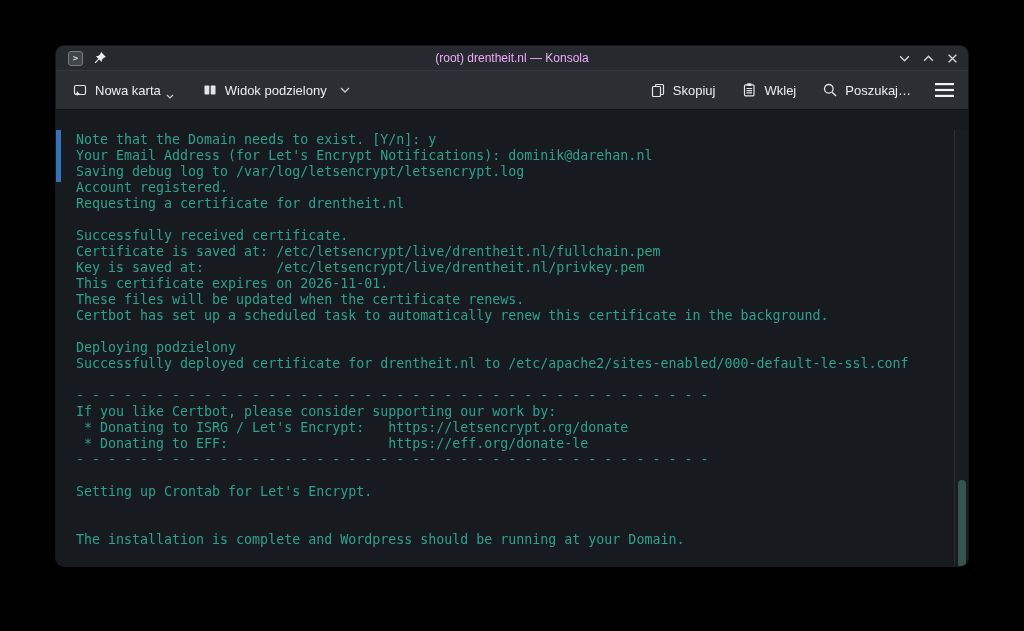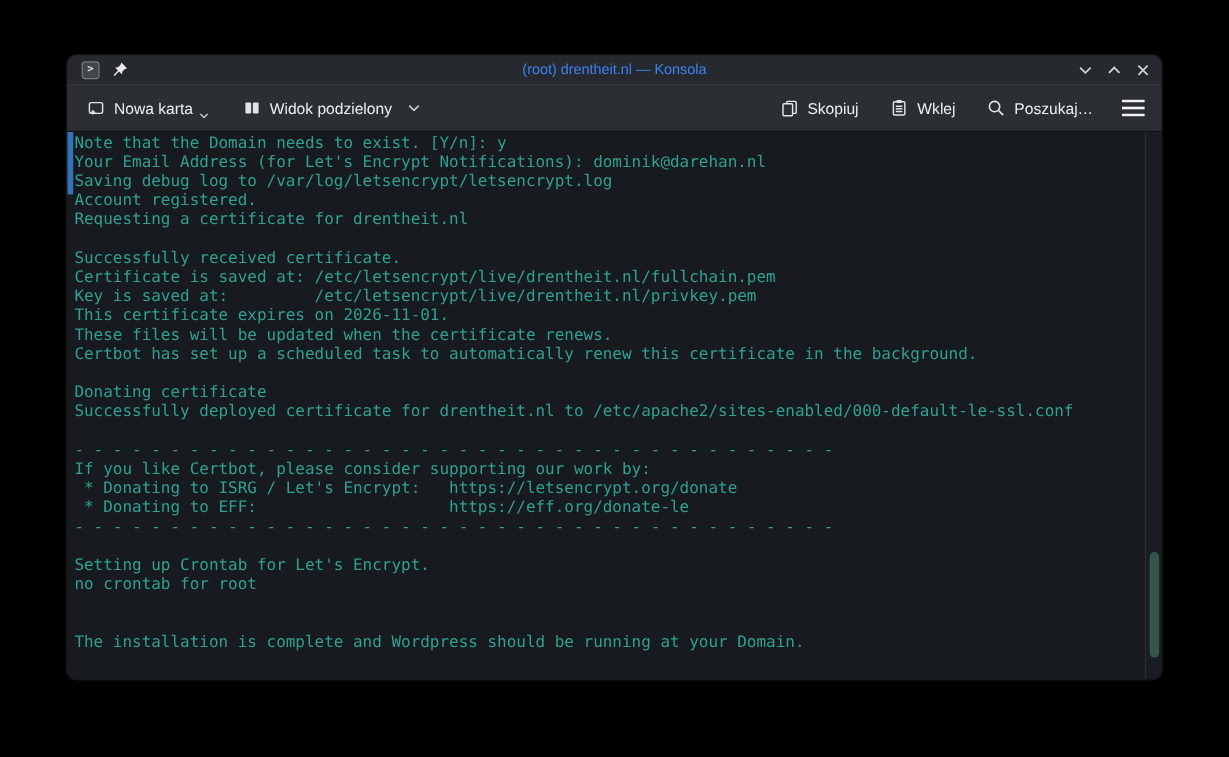--- a/index.html
+++ b/index.html
@@ -20,39 +20,39 @@
     display:flex;flex-direction:column;}
   
   .titlebar{height:24px;flex:0 0 24px;background:var(--titlebar-background);
     display:flex;align-items:center;position:relative;padding:0 10px;}
   .app-icon{width:15px;height:15px;margin-left:2px;border-radius:3px;
     background:#41464b;border:1px solid #767b80;color:#d9dcdf;
     font-family:"DejaVu Sans Mono",monospace;font-size:9px;font-weight:bold;
     display:flex;align-items:center;justify-content:center;line-height:1;}
   .pin{margin-left:10px;display:flex;align-items:center;}
   .title-text{position:absolute;left:0;right:0;text-align:center;
-    color:#3b82f6;font-size:12px;font-weight:500;pointer-events:none;}
+    color:#f0abfc;font-size:12px;font-weight:500;pointer-events:none;}
   .win-controls{margin-left:auto;display:flex;align-items:center;gap:13px;z-index:2;}
   .win-btn{width:11px;height:11px;display:flex;align-items:center;justify-content:center;}
   
   .toolbar{height:40px;flex:0 0 40px;background:var(--chrome-background);
     border-top:1px solid #34383d;border-bottom:1px solid #101215;
     display:flex;align-items:center;padding:16px 12px;color:#eceff1;font-size:13px;}
   .tb-btn{display:flex;align-items:center;gap:7px;padding:6px 4px;border-radius:3px;
     white-space:nowrap;position:relative;}
   .tb-btn + .tb-btn{margin-left:18px;justify-content:flex-end;}
   .tb-spacer{flex:1;}
   .mini-caret{position:relative;top:6px;left:-2px;}
   .chev{margin-left:6px;}
   .hamburger{margin-left:18px;padding:6px 2px;}
   
   .terminal{position:relative;flex:1;background:var(--terminal-background);
     font-family:"DejaVu Sans Mono","Liberation Mono",monospace;
     font-size:13.3px;line-height:16px;color:var(--terminal-foreground);
-    padding:2px 18px 0 6px;overflow:hidden;}
+    padding:2px 18px 0 20px;overflow:hidden;margin-top:20px;}
   .tl{height:16px;white-space:pre;}
   .accent-bar{position:absolute;left:0;top:0;width:5px;height:52px;
     background:var(--accent-bar);}
   .scrollbar{position:absolute;top:0;right:0;bottom:0;width:14px;
     border-left:1px solid #2a2e33;background:rgba(255,255,255,0.012);}
   .scroll-thumb{position:absolute;left:3px;width:8px;top:350px;height:88px;
     border-radius:4px;background:var(--scrollbar-thumb);}
   svg{display:block;}
 </style>
 </head>
@@ -165,31 +165,30 @@
       <div class="tl">Account registered.</div>
       <div class="tl">Requesting a certificate for drentheit.nl</div>
       <div class="tl"></div>
       <div class="tl">Successfully received certificate.</div>
       <div class="tl">Certificate is saved at: /etc/letsencrypt/live/drentheit.nl/fullchain.pem</div>
       <div class="tl">Key is saved at:         /etc/letsencrypt/live/drentheit.nl/privkey.pem</div>
       <div class="tl">This certificate expires on 2026-11-01.</div>
       <div class="tl">These files will be updated when the certificate renews.</div>
       <div class="tl">Certbot has set up a scheduled task to automatically renew this certificate in the background.</div>
       <div class="tl"></div>
-      <div class="tl">Donating certificate</div>
+      <div class="tl">Deploying podzielony</div>
       <div class="tl">Successfully deployed certificate for drentheit.nl to /etc/apache2/sites-enabled/000-default-le-ssl.conf</div>
       <div class="tl"></div>
       <div class="tl">- - - - - - - - - - - - - - - - - - - - - - - - - - - - - - - - - - - - - - - -</div>
       <div class="tl">If you like Certbot, please consider supporting our work by:</div>
       <div class="tl"> * Donating to ISRG / Let's Encrypt:   https://letsencrypt.org/donate</div>
       <div class="tl"> * Donating to EFF:                    https://eff.org/donate-le</div>
       <div class="tl">- - - - - - - - - - - - - - - - - - - - - - - - - - - - - - - - - - - - - - - -</div>
       <div class="tl"></div>
       <div class="tl">Setting up Crontab for Let's Encrypt.</div>
-      <div class="tl">no crontab for root</div>
       <div class="tl"></div>
       <div class="tl"></div>
       <div class="tl">The installation is complete and Wordpress should be running at your Domain.</div>
       <div class="scrollbar">
         <div class="scroll-thumb"></div>
       </div>
     </div>
 
   </div>
 </div>

